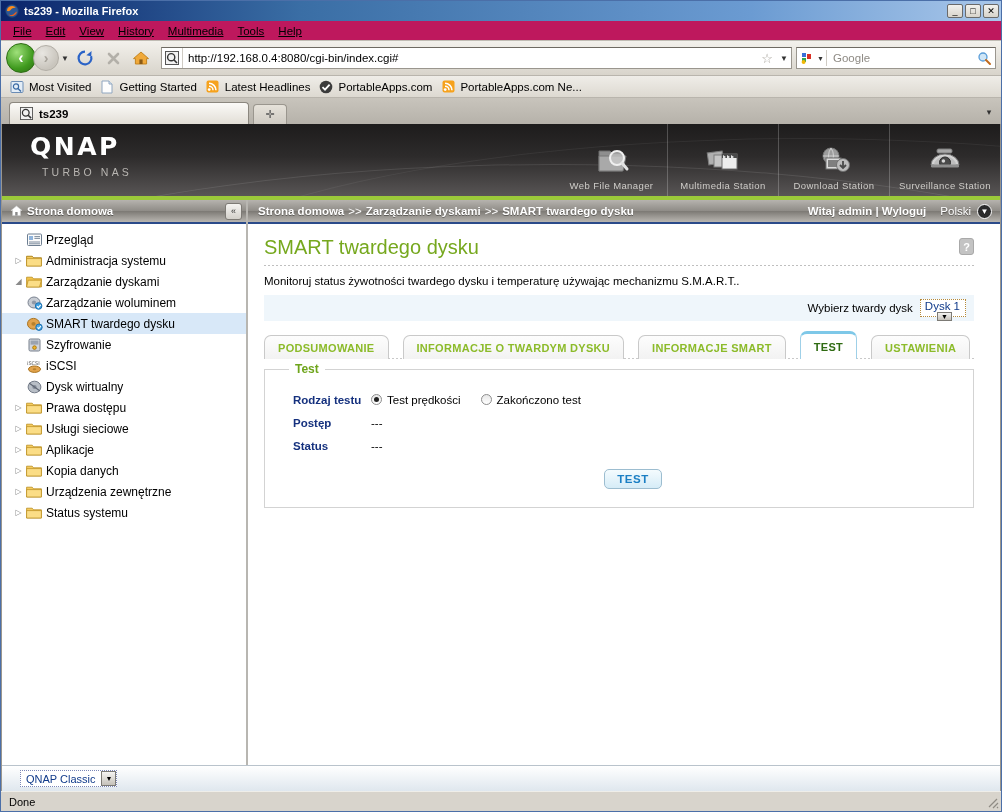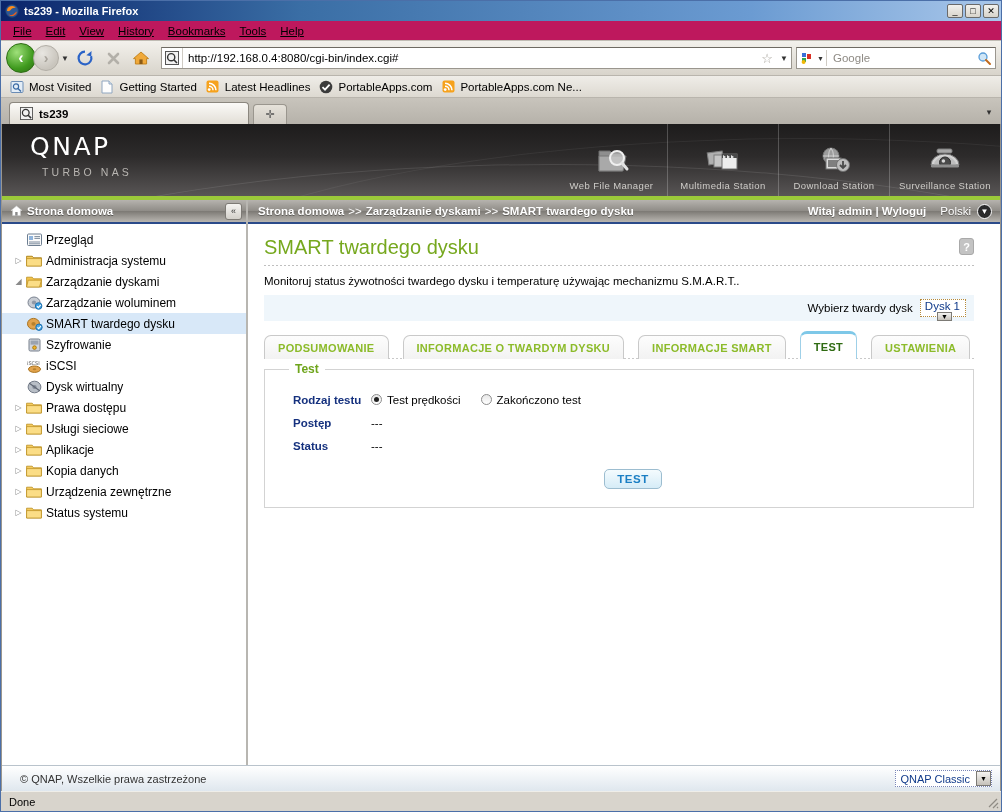--- a/index.html
+++ b/index.html
@@ -262,21 +262,21 @@
     left: 100px; top: 14px;
     width: 1400px; height: 380px;
     border-radius: 50%;
     border: 1px solid rgba(255,255,255,0.06);
     pointer-events: none;
   }
   .logo-wrap { margin: 10px 0 0 28px; position: relative; z-index: 2;}
   .logo-main {
     color: #ffffff;
     font-size: 25px;
-    font-weight: normal;
+    font-weight: bold;
     letter-spacing: 2.5px;
     font-family: "DejaVu Sans", sans-serif;
     line-height: 1;
   }
   .logo-sub {
     color: #b9b6b2;
     font-size: 10.5px;
     letter-spacing: 3.2px;
     margin-top: 7px;
     margin-left: 12px;
@@ -635,21 +635,21 @@
       <span class="tb-btn">□</span>
       <span class="tb-btn">✕</span>
     </span>
   </div>
 
   <div class="menubar">
     <span class="mi"><u>File</u></span>
     <span class="mi"><u>Edit</u></span>
     <span class="mi"><u>View</u></span>
     <span class="mi"><u>History</u></span>
-    <span class="mi"><u>Bookmarks</u></span>
+    <span class="mi"><u>Multimedia</u></span>
     <span class="mi"><u>Tools</u></span>
     <span class="mi"><u>Help</u></span>
   </div>
 
   <div class="navbar">
     <span class="nav-back">‹</span>
     <span class="nav-fwd">›</span>
     <span class="nav-drop">▼</span>
     <span class="nav-ico">
       <svg width="18" height="18" viewBox="0 0 18 18">
@@ -1091,21 +1091,20 @@
               </div>
 
             </div>
           </div>
 
         </div>
       </div>
     </div>
 
     <div class="qfooter">
-      <span class="cpy">© QNAP, Wszelkie prawa zastrzeżone</span>
       <span class="themebox">
         <span class="tv">QNAP Classic</span>
         <span class="tarr">▼</span>
       </span>
     </div>
 
   </div>
 
   <div class="statusbar">
     <span>Done</span>

